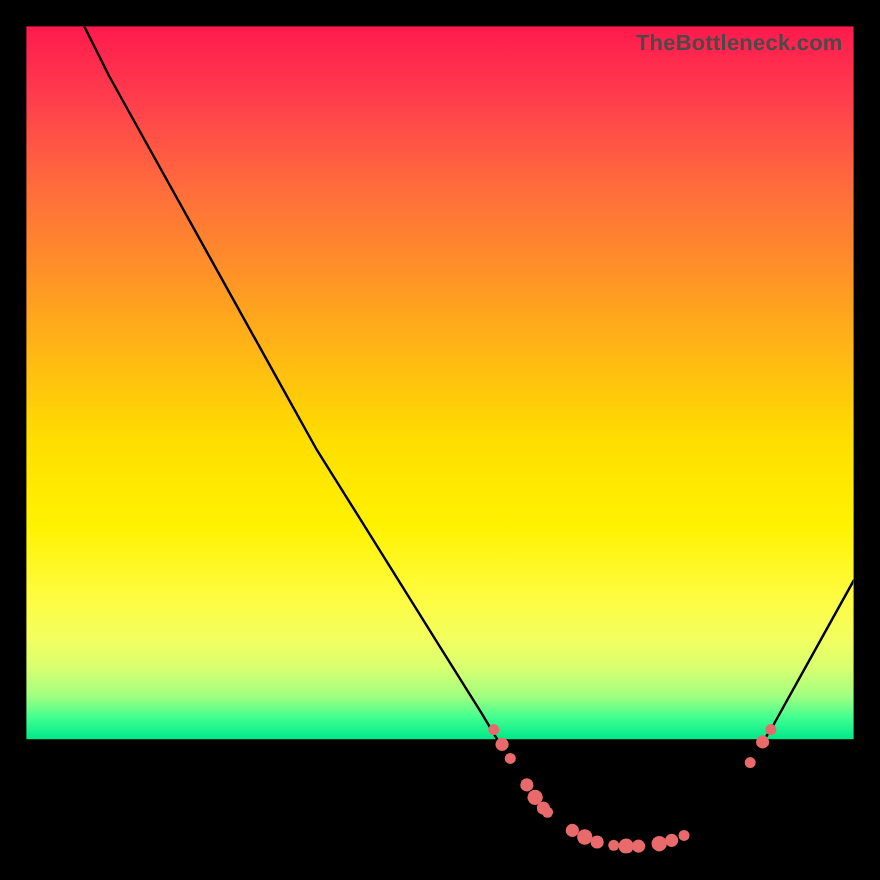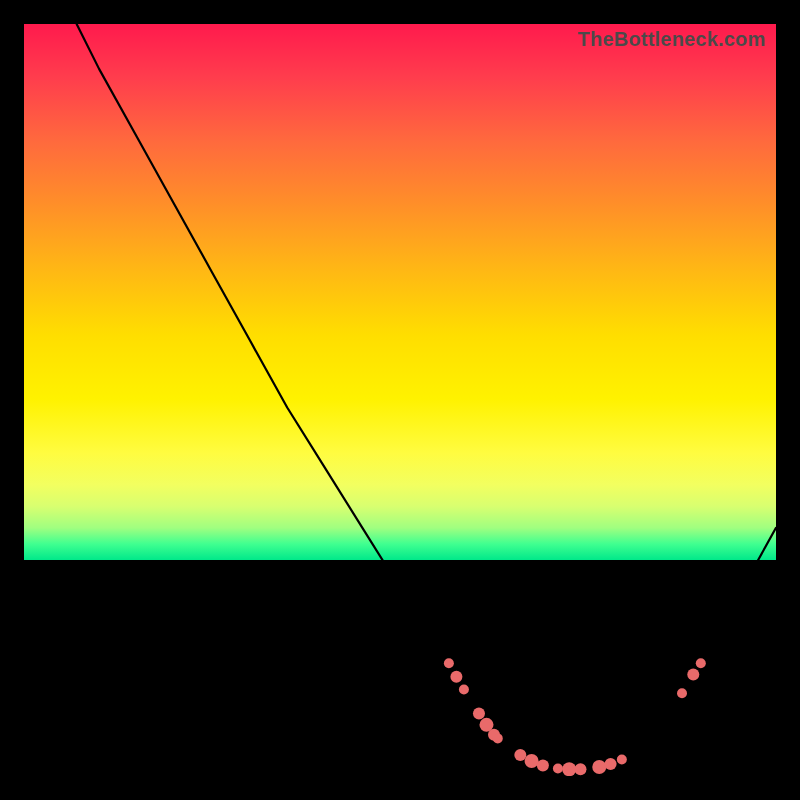--- a/index.html
+++ b/index.html
@@ -8,21 +8,21 @@
     width: 800px;
     height: 800px;
     background: #000;
     overflow: hidden;
   }
   .frame {
     position: absolute;
     left: 24px;
     top: 24px;
     width: 752px;
-    height: 536px;
+    height: 648px;
     background: linear-gradient(to bottom,
       #ff1a4d 0%,
       #ff3d4d 10%,
       #ff6a3d 22%,
       #ff9028 34%,
       #ffb814 46%,
       #ffde00 58%,
       #fff200 70%,
       #fffc40 80%,
       #f2ff60 86%,

